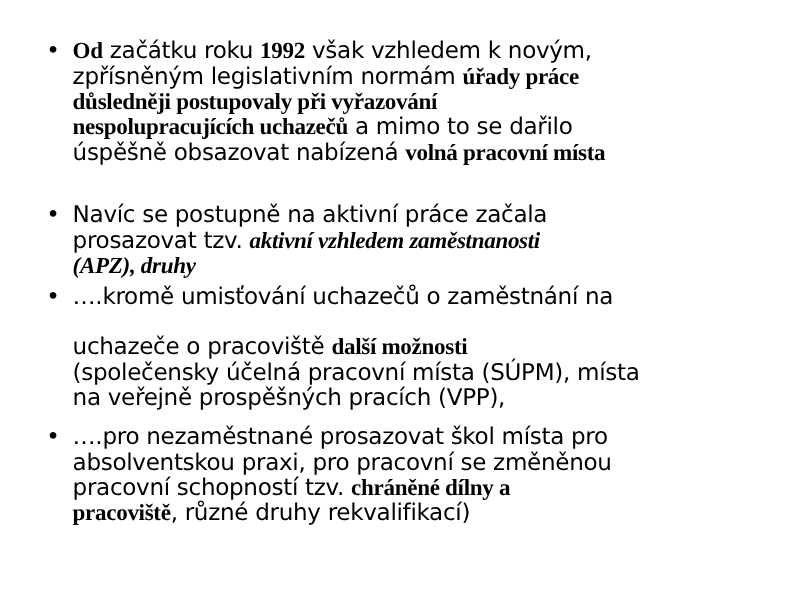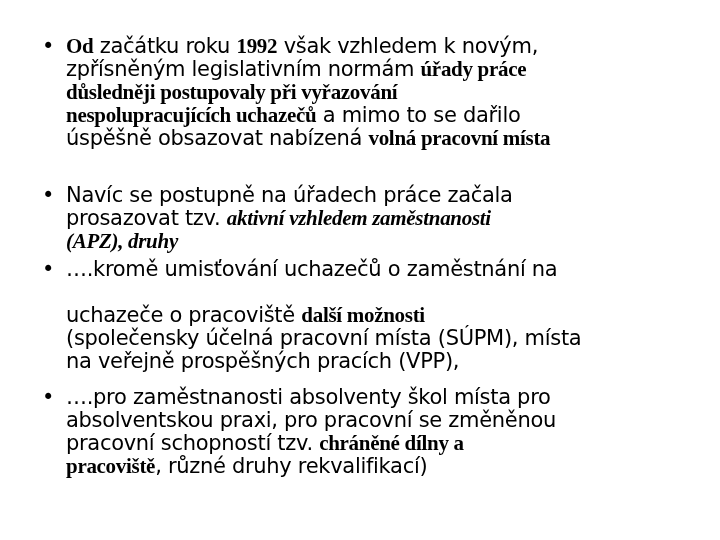--- a/index.html
+++ b/index.html
@@ -42,17 +42,17 @@
   }
   .bold { font-weight: bold; font-family: Liberation Serif, serif; }
   .italic { font-style: italic; }
 </style>
 </head>
 <body>
 
 <div class="slide">
   <ul class="bullet-list">
       <li class="bullet"><span class="marker">•</span><span><span class="bold">Od</span><span> začátku roku </span><span class="bold">1992</span><span> však vzhledem k novým,</span><br><span>zpřísněným legislativním normám </span><span class="bold">úřady práce</span><br><span class="bold">důsledněji postupovaly při vyřazování</span><br><span class="bold">nespolupracujících uchazečů</span><span> a mimo to se dařilo</span><br><span>úspěšně obsazovat nabízená </span><span class="bold">volná pracovní místa</span></span></li>
-      <li class="bullet"><span class="marker">•</span><span><span>Navíc se postupně na úřadech práce začala</span><br><span>prosazovat tzv. </span><span class="bold italic">aktivní vzhledem zaměstnanosti</span><br><span class="bold italic">(APZ), druhy</span></span></li>
+      <li class="bullet"><span class="marker">•</span><span><span>Navíc se postupně na aktivní práce začala</span><br><span>prosazovat tzv. </span><span class="bold italic">aktivní vzhledem zaměstnanosti</span><br><span class="bold italic">(APZ), druhy</span></span></li>
       <li class="bullet"><span class="marker">•</span><span><span>….kromě umisťování uchazečů o zaměstnání na</span><br><br><span>uchazeče o pracoviště </span><span class="bold">další možnosti</span><br><span>(společensky účelná pracovní místa (SÚPM), místa</span><br><span>na veřejně prospěšných pracích (VPP),</span></span></li>
-      <li class="bullet"><span class="marker">•</span><span><span>….pro zaměstnanosti absolventy škol místa pro</span><br><span>absolventskou praxi, pro pracovní se změněnou</span><br><span>pracovní schopností tzv. </span><span class="bold">chráněné dílny a</span><br><span class="bold">pracoviště</span><span>, různé druhy rekvalifikací)</span></span></li>
+      <li class="bullet"><span class="marker">•</span><span><span>….pro nezaměstnané prosazovat škol místa pro</span><br><span>absolventskou praxi, pro pracovní se změněnou</span><br><span>pracovní schopností tzv. </span><span class="bold">chráněné dílny a</span><br><span class="bold">pracoviště</span><span>, různé druhy rekvalifikací)</span></span></li>
     </ul>
 </div>
 
 </body></html>

